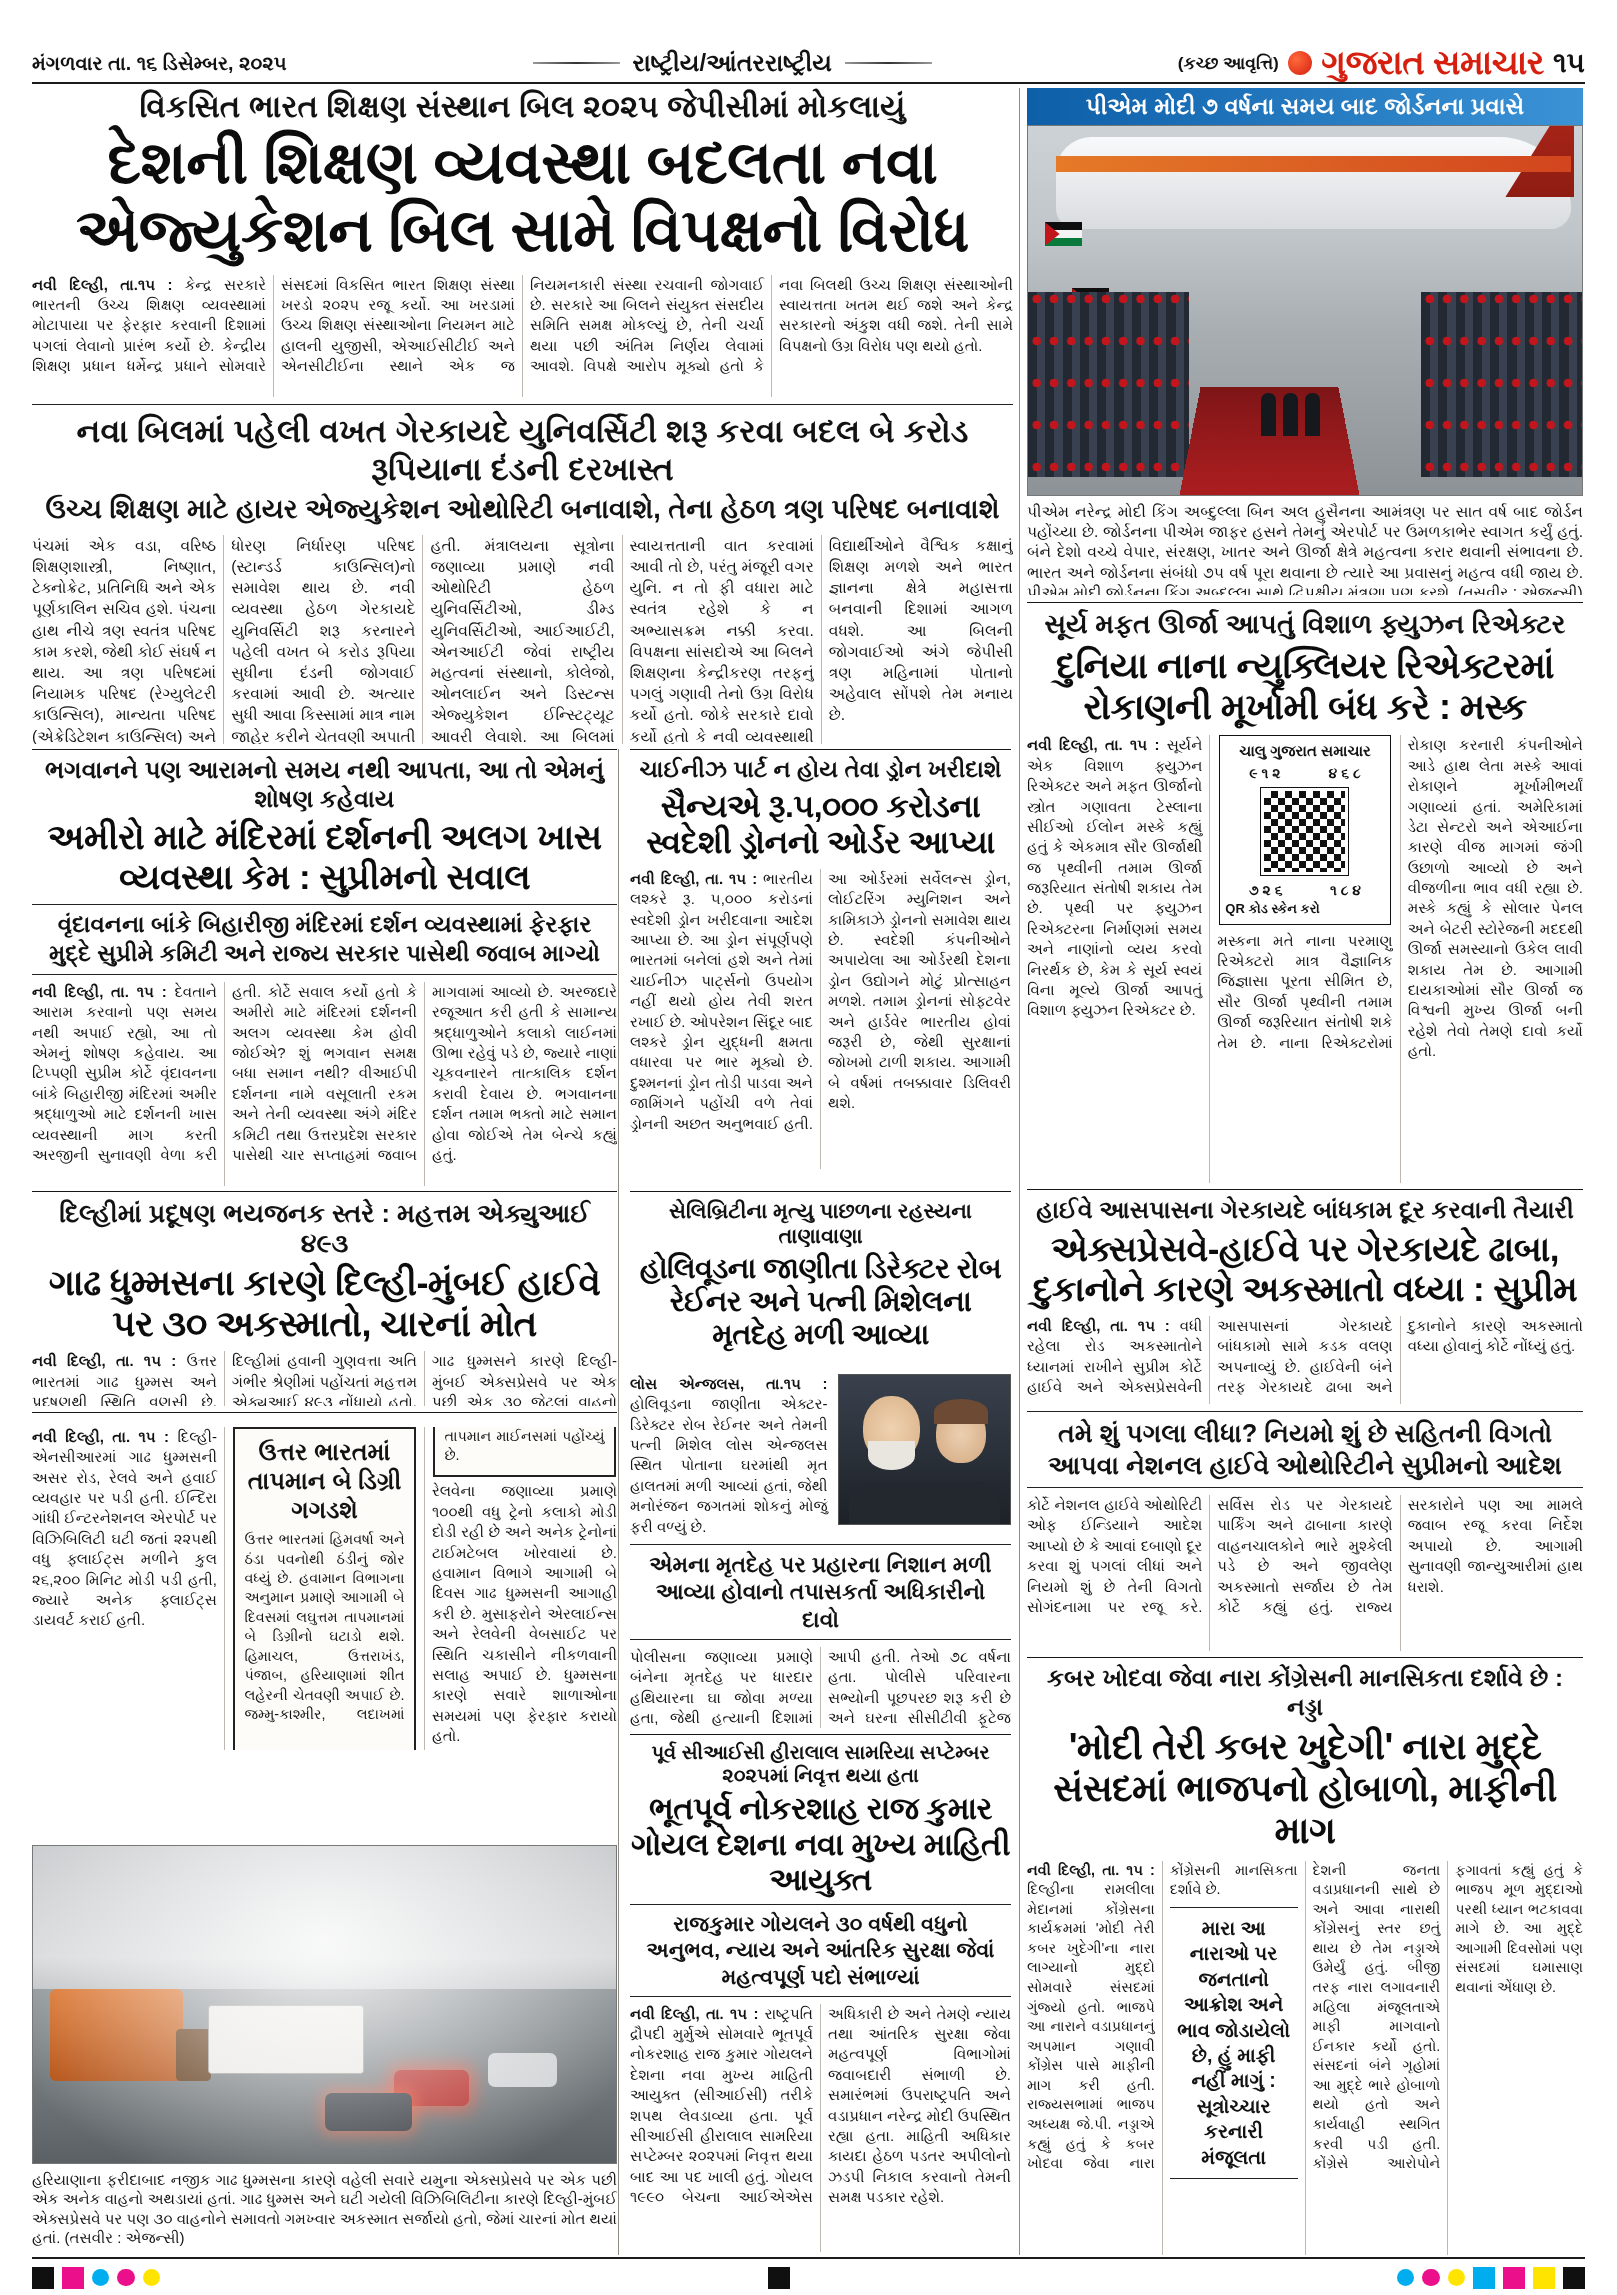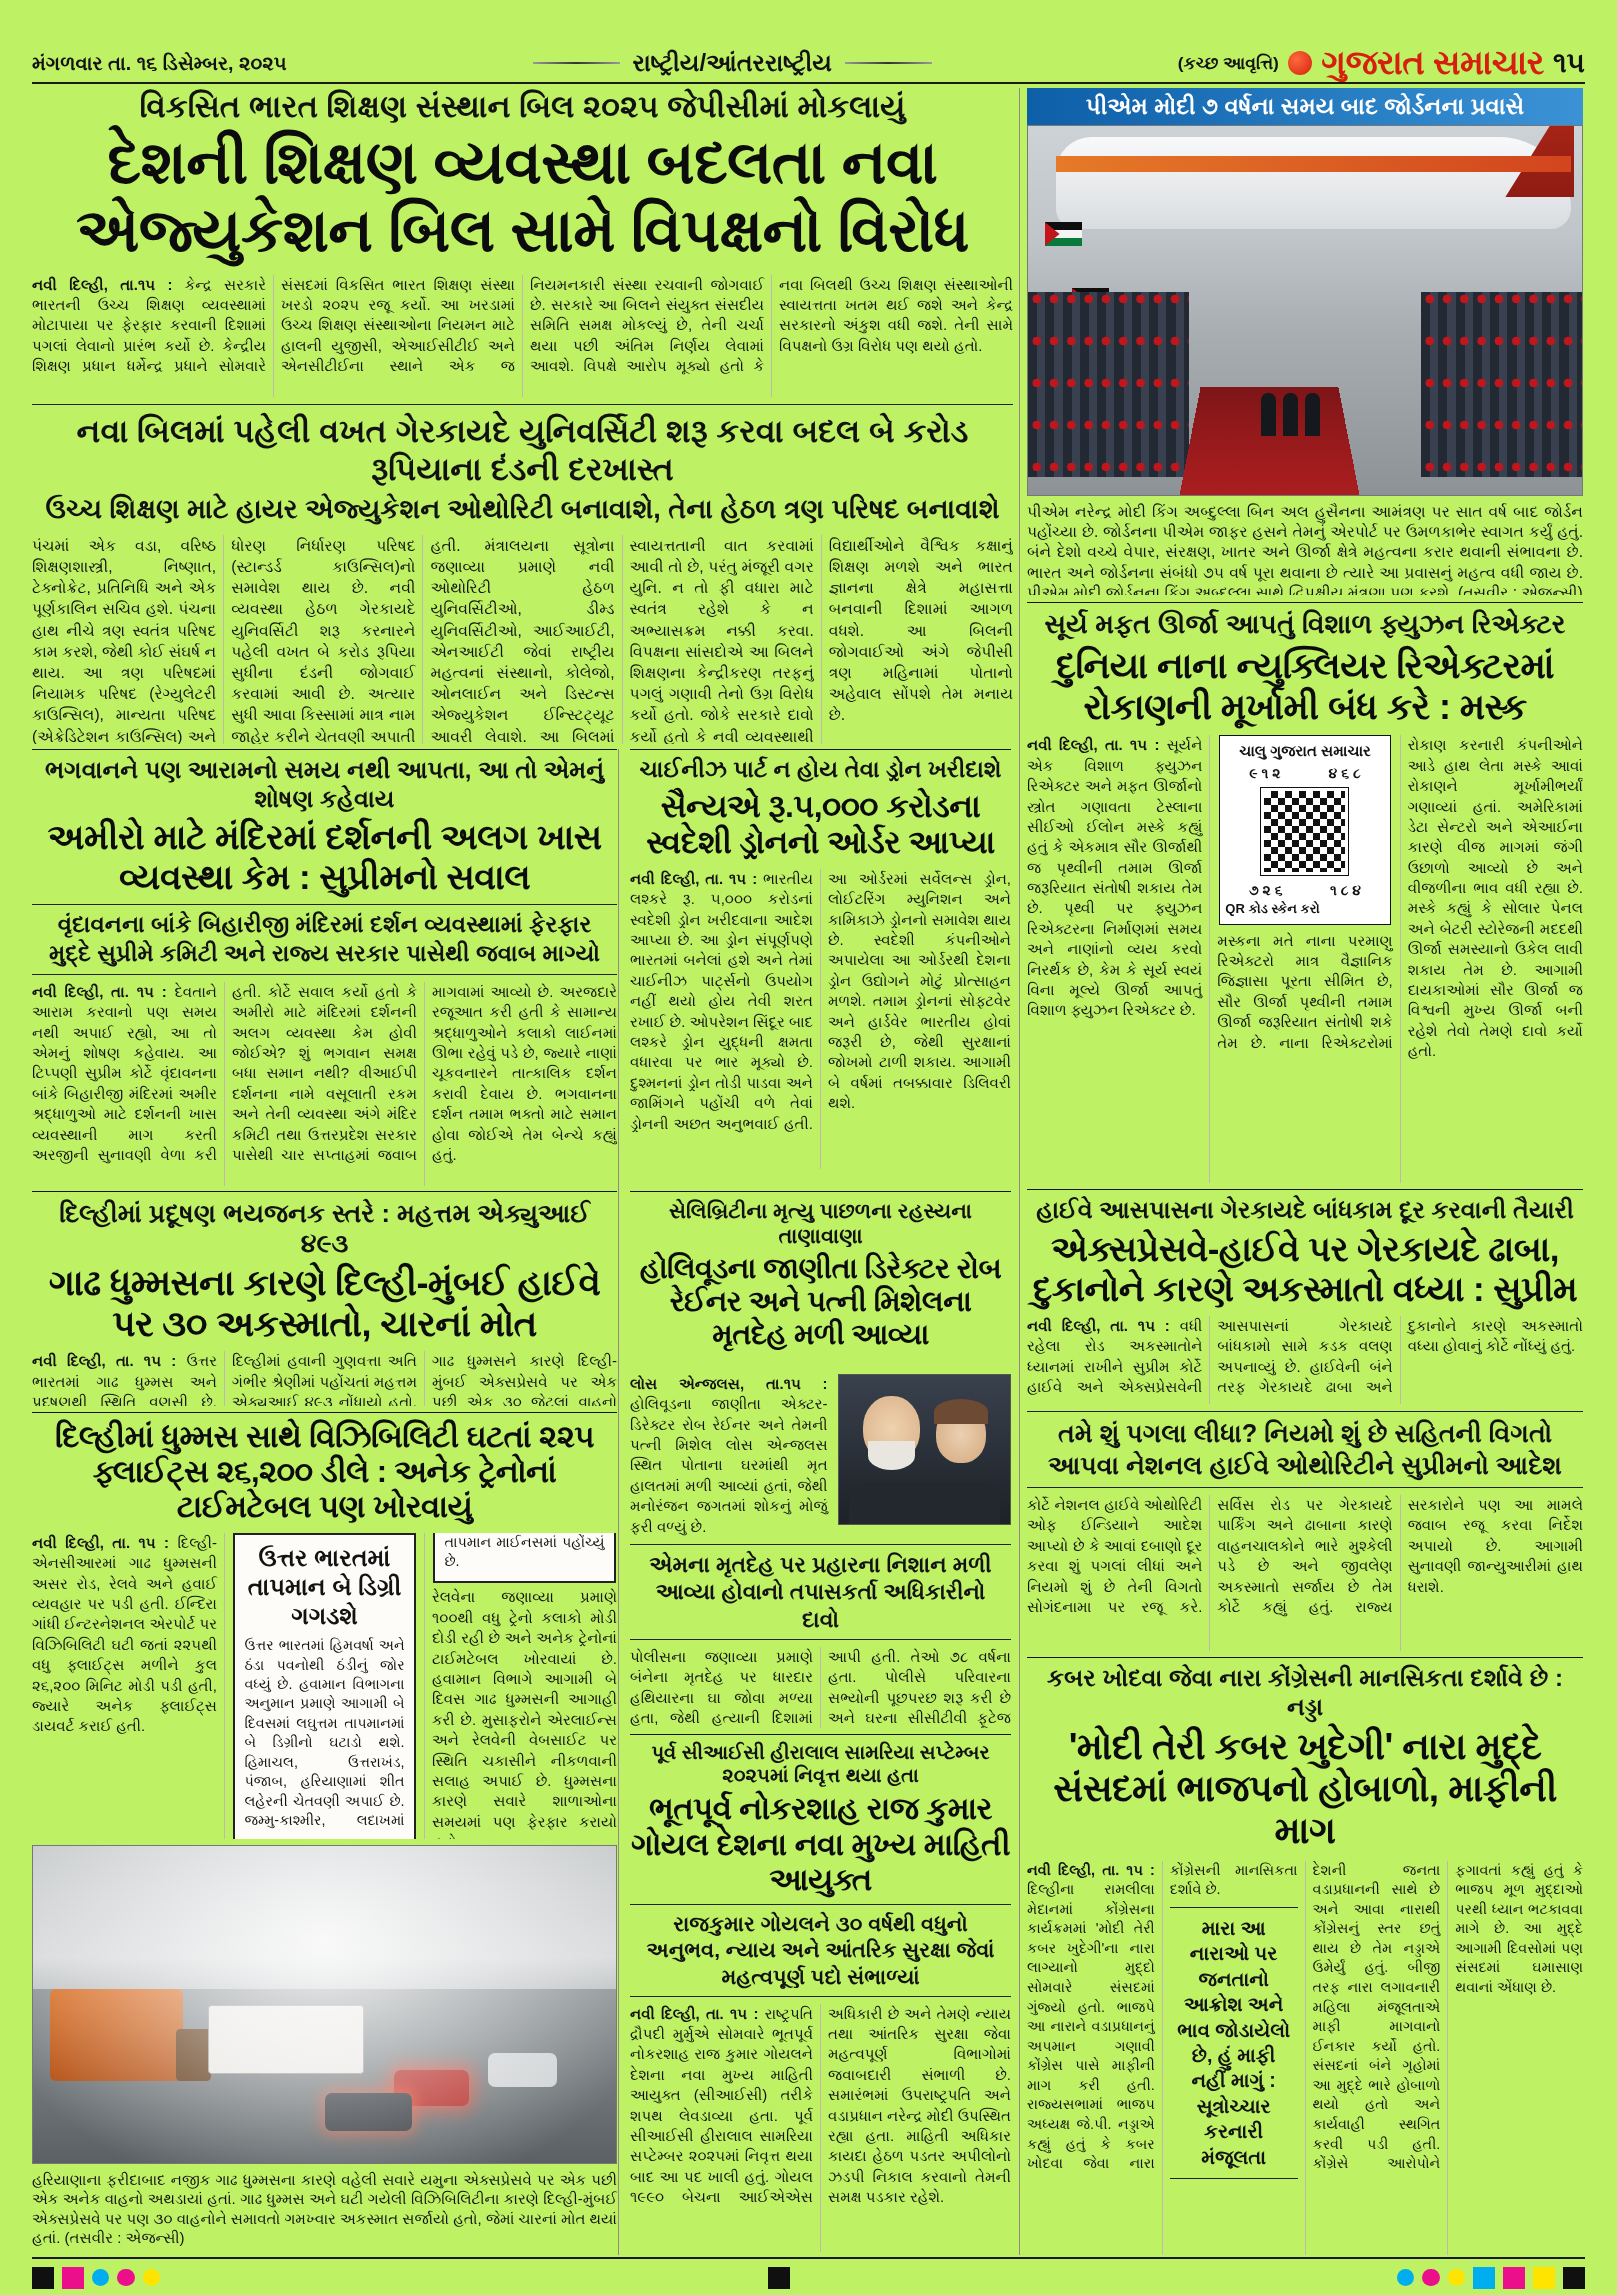--- a/index.html
+++ b/index.html
@@ -1,19 +1,19 @@
 <!DOCTYPE html>
 <html style="font-size:9.2px"><head>
 <meta charset="utf-8">
 <style>
   * { margin:0; padding:0; box-sizing:border-box; }
   html,body { background:#e8e6e1; }
   .sheet {
     position:relative; width:1617px; height:2295px; margin:0 auto;
-    background:#bef264; color:#121212;
+    background:#ffffff; color:#121212;
     font-family:"Liberation Sans","DejaVu Sans",sans-serif;
     overflow:hidden;
   }
   
   .topbar { position:absolute; left:32px; right:32px; top:45px; height:36px;
     display:flex; justify-content:space-between; align-items:center; }
   .topdate { font-size:19.6px; font-weight:700; }
   .section-wrap { display:flex; align-items:center; gap:12.7px; }
   .orn { width:87px; height:2.3px; background:linear-gradient(90deg,#999,#333,#999); }
   .section-title { font-size:24px; font-weight:700; }
@@ -299,21 +299,20 @@
   <section class="article fogart bt">
     <div class="kicker">દિલ્હીમાં પ્રદૂષણ ભયજનક સ્તરે : મહત્તમ એક્યુઆઈ ૪૯૩</div>
     <h2 class="headline">ગાઢ ધુમ્મસના કારણે દિલ્હી-મુંબઈ હાઈવે પર ૩૦ અકસ્માતો, ચારનાં મોત</h2>
     <div class="cols c3 body">
       <span class="dateline">નવી દિલ્હી, તા. ૧૫ :</span>
       <span>ઉત્તર ભારતમાં ગાઢ ધુમ્મસ અને પ્રદૂષણથી સ્થિતિ વણસી છે. દિલ્હીમાં હવાની ગુણવત્તા અતિ ગંભીર શ્રેણીમાં પહોંચતાં મહત્તમ એક્યુઆઈ ૪૯૩ નોંધાયો હતો. ગાઢ ધુમ્મસને કારણે દિલ્હી-મુંબઈ એક્સપ્રેસવે પર એક પછી એક ૩૦ જેટલાં વાહનો અથડાયાં હતાં, જેમાં ચાર જણનાં મોત થયાં હતાં અને ૧૫થી વધુ ઘાયલ થયા હતા. વિઝિબિલિટી ઘટીને ૧૦ મીટર થઈ જતાં ચાલકોને આગળનું કશું દેખાતું નહોતું.</span>
     </div>
   </section>
 
   <section class="article flights bt">
-    <h2 class="headline">દિલ્હીમાં ધુમ્મસ સાથે વિઝિબિલિટી ઘટતાં ૨૨૫ ફ્લાઈટ્સ ૨૬,૨૦૦ ડીલે : અનેક ટ્રેનોનાં ટાઈમટેબલ પણ ખોરવાયું</h2>
     <div class="cols c3 body">
       <span class="dateline">નવી દિલ્હી, તા. ૧૫ :</span>
       <span>દિલ્હી-એનસીઆરમાં ગાઢ ધુમ્મસની અસર રોડ, રેલવે અને હવાઈ વ્યવહાર પર પડી હતી. ઈન્દિરા ગાંધી ઈન્ટરનેશનલ એરપોર્ટ પર વિઝિબિલિટી ઘટી જતાં ૨૨૫થી વધુ ફ્લાઈટ્સ મળીને કુલ ૨૬,૨૦૦ મિનિટ મોડી પડી હતી, જ્યારે અનેક ફ્લાઈટ્સ ડાયવર્ટ કરાઈ હતી.</span>
       <div class="wbox">
         <div class="wtitle">ઉત્તર ભારતમાં તાપમાન બે ડિગ્રી ગગડશે</div>
         <div class="wbody">ઉત્તર ભારતમાં હિમવર્ષા અને ઠંડા પવનોથી ઠંડીનું જોર વધ્યું છે. હવામાન વિભાગના અનુમાન પ્રમાણે આગામી બે દિવસમાં લઘુત્તમ તાપમાનમાં બે ડિગ્રીનો ઘટાડો થશે. હિમાચલ, ઉત્તરાખંડ, પંજાબ, હરિયાણામાં શીત લહેરની ચેતવણી અપાઈ છે. જમ્મુ-કાશ્મીર, લદાખમાં તાપમાન માઈનસમાં પહોંચ્યું છે.</div>
       </div>
       <span>રેલવેના જણાવ્યા પ્રમાણે ૧૦૦થી વધુ ટ્રેનો કલાકો મોડી દોડી રહી છે અને અનેક ટ્રેનોનાં ટાઈમટેબલ ખોરવાયાં છે. હવામાન વિભાગે આગામી બે દિવસ ગાઢ ધુમ્મસની આગાહી કરી છે. મુસાફરોને એરલાઈન્સ અને રેલવેની વેબસાઈટ પર સ્થિતિ ચકાસીને નીકળવાની સલાહ અપાઈ છે. ધુમ્મસના કારણે સવારે શાળાઓના સમયમાં પણ ફેરફાર કરાયો હતો.</span>
     </div>
   </section>

